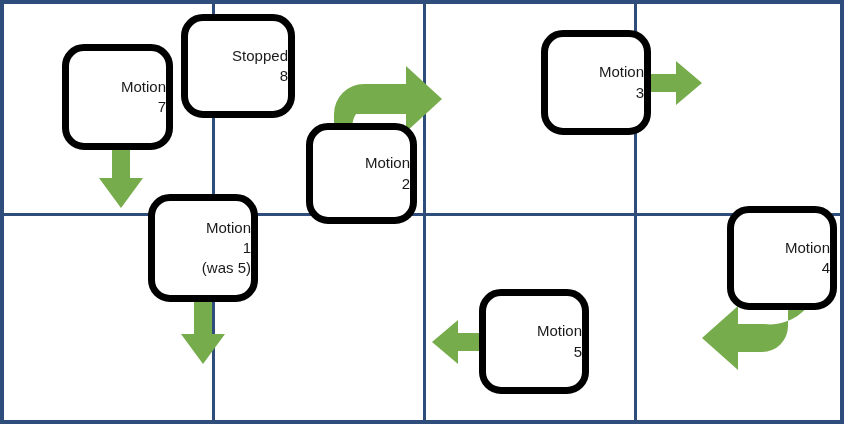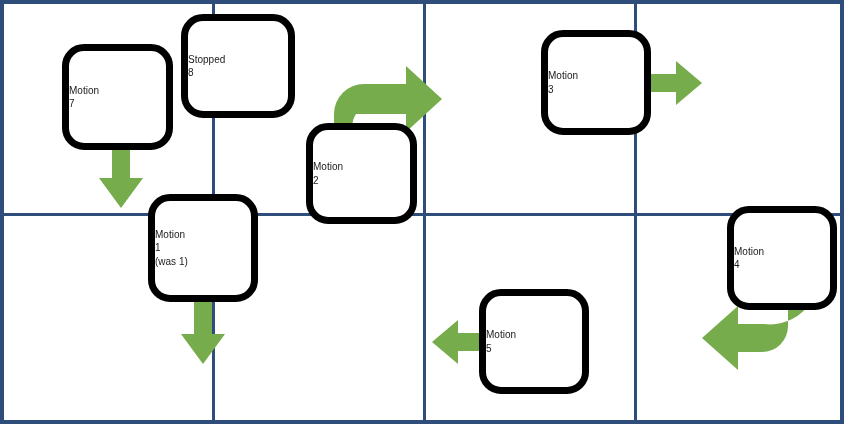--- a/index.html
+++ b/index.html
@@ -36,24 +36,24 @@
 
   
   .node {
     position: absolute;
     box-sizing: border-box;
     background: #ffffff;
     border: 7px solid #000000;
     border-radius: 22px;
     display: flex;
     flex-direction: column;
-    align-items: flex-start;
+    align-items: flex-end;
     justify-content: center;
     color: #1a1a1a;
-    font-size: 10px;
+    font-size: 15px;
     line-height: 1.35;
     text-align: center;
     z-index: 5;
   }
   .node .ln { display: block; white-space: nowrap; }
 
   
   .arrow {
     position: absolute;
     z-index: 3;
@@ -147,21 +147,21 @@
   </div>
 
   <div class="node" style="left:537px; top:26px; width:110px; height:105px;">
     <span class="ln">Motion</span>
     <span class="ln">3</span>
   </div>
 
   <div class="node" style="left:144px; top:190px; width:110px; height:108px;">
     <span class="ln">Motion</span>
     <span class="ln">1</span>
-    <span class="ln">(was 1)</span>
+    <span class="ln">(was 5)</span>
   </div>
 
   <div class="node" style="left:723px; top:202px; width:110px; height:104px;">
     <span class="ln">Motion</span>
     <span class="ln">4</span>
   </div>
 
   <div class="node" style="left:475px; top:285px; width:110px; height:105px;">
     <span class="ln">Motion</span>
     <span class="ln">5</span>

